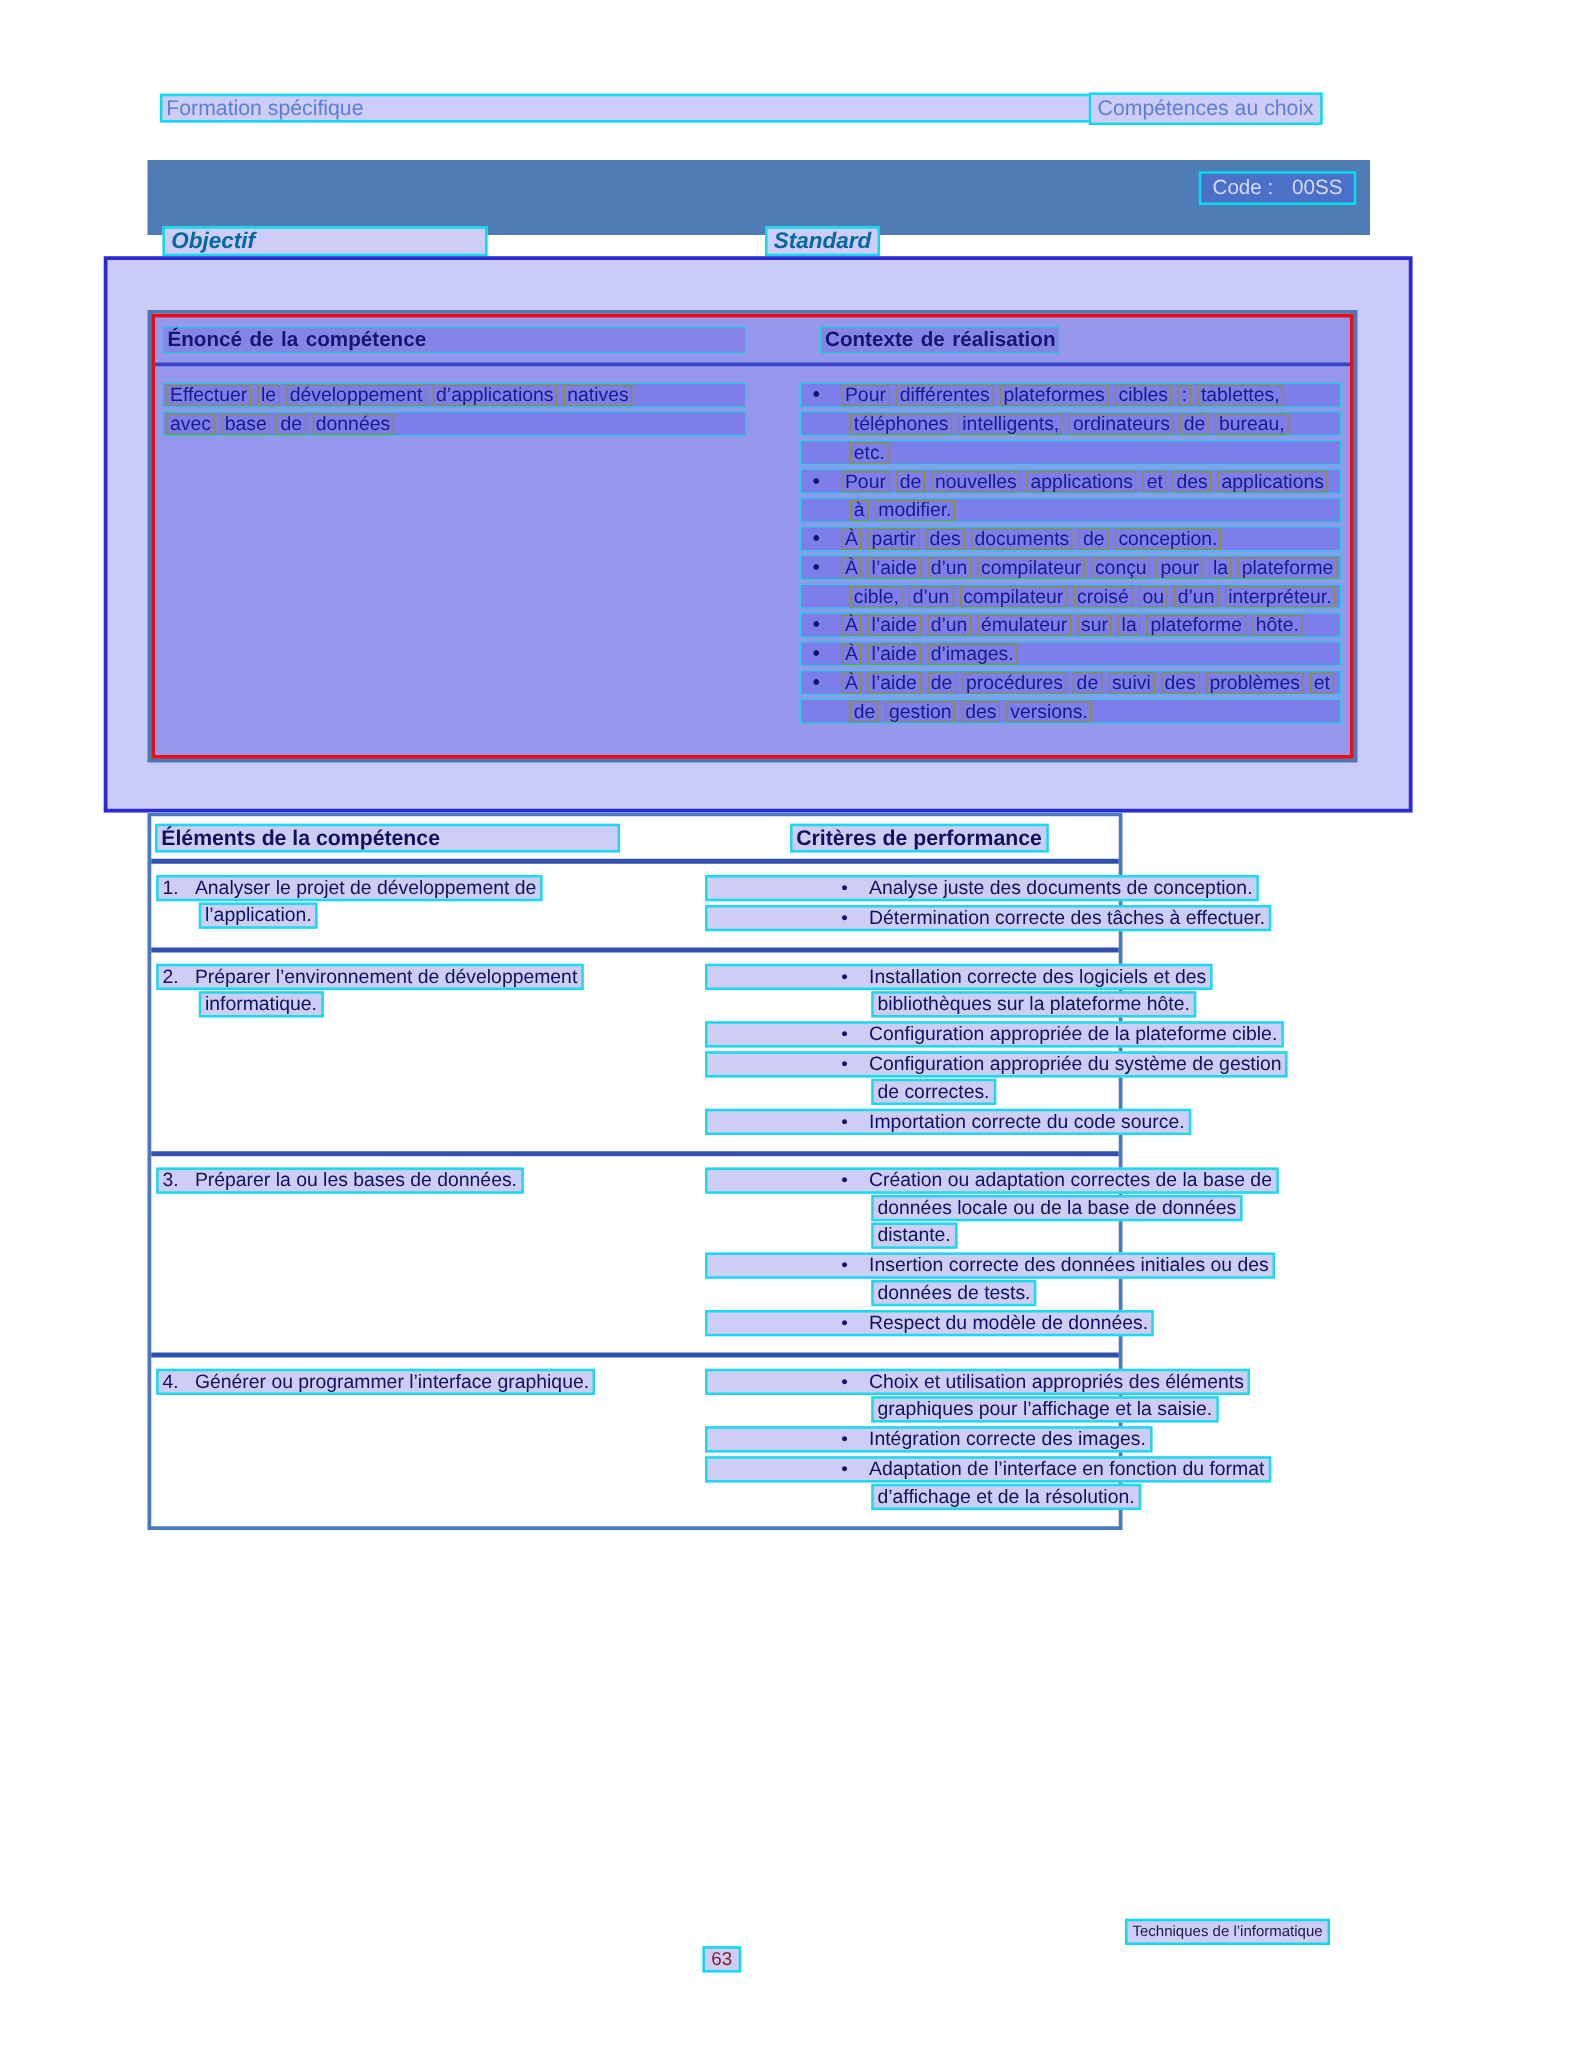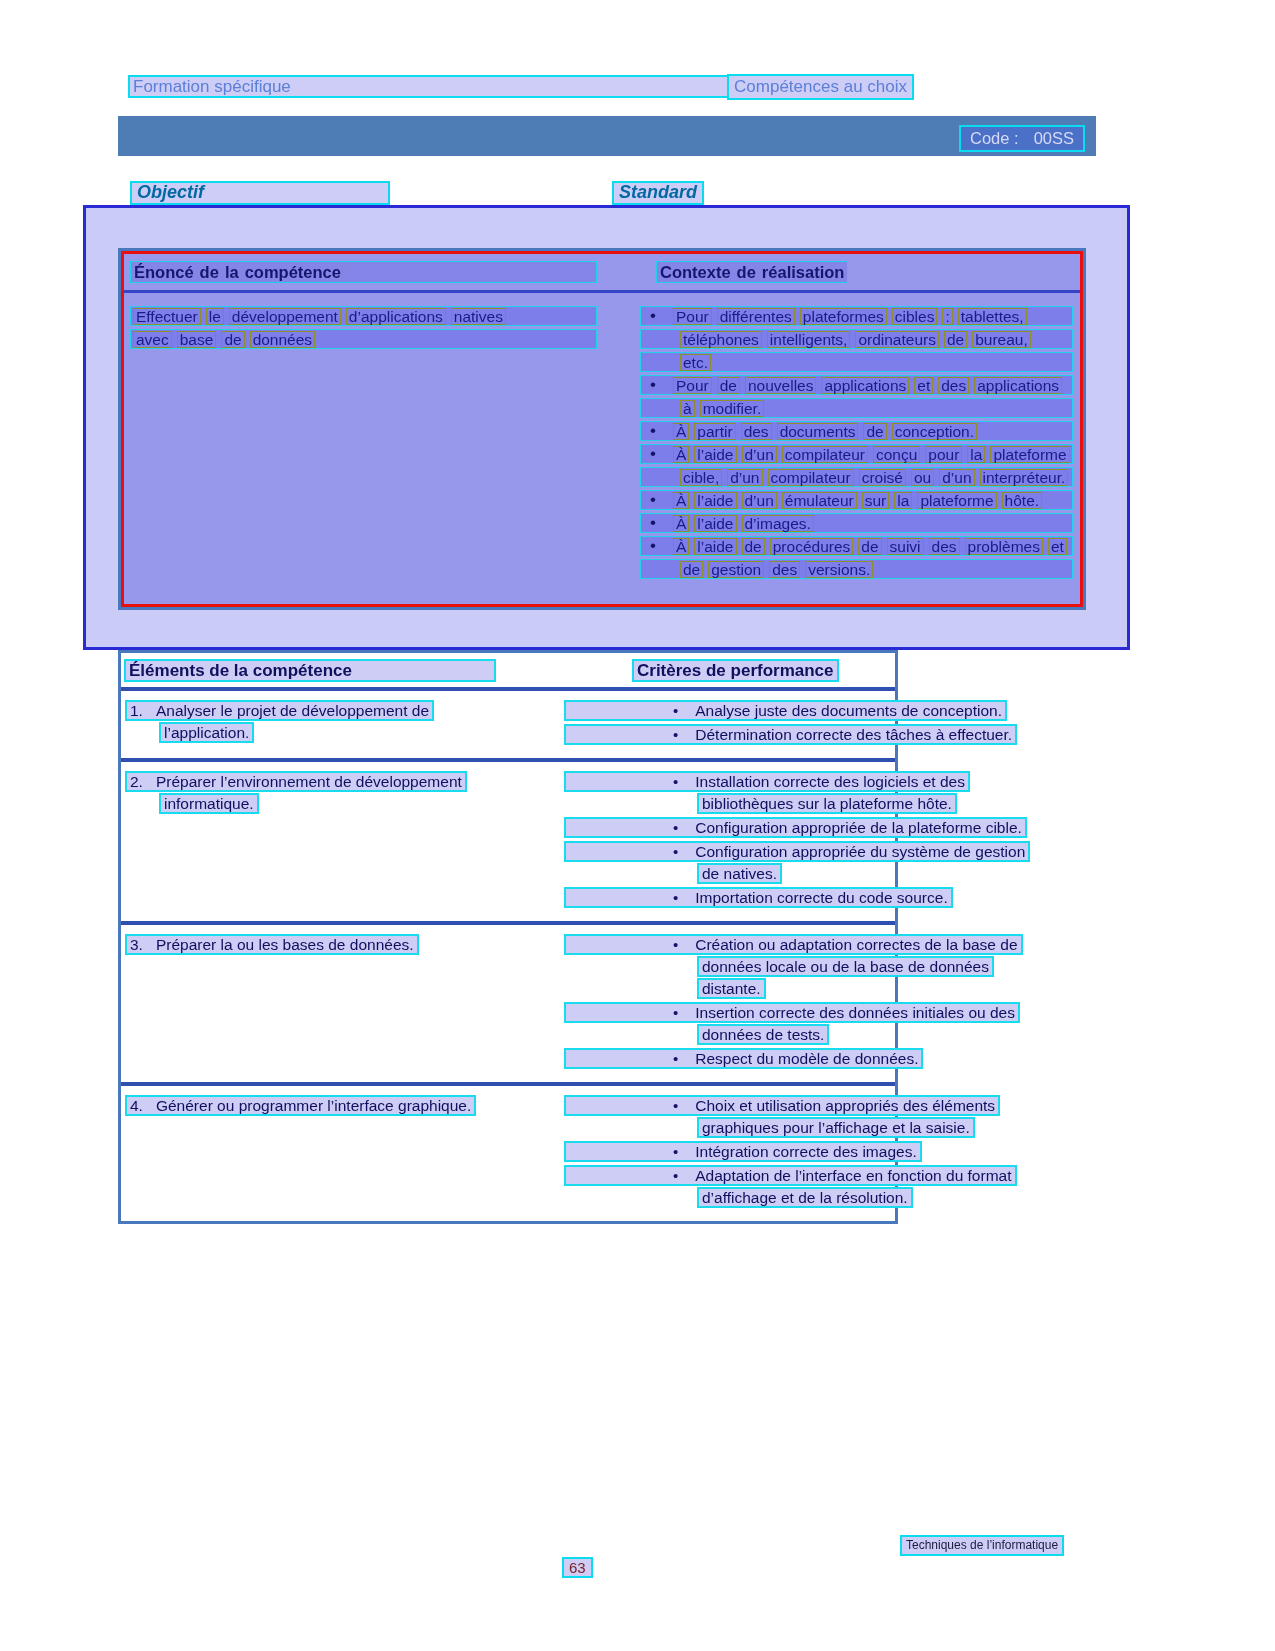--- a/index.html
+++ b/index.html
@@ -7,29 +7,29 @@
     --code_fill:#4a70c8; --royal_border:#2a2ad4; --steel_border:#4a78bc;
     --red_border:#e90f0f; --box_fill:#9797ec; --bar_fill:#7e7eea;
     --word_border:#8e8e2e; --navy_text:#1b1b88; --table_text:#10105e;
     --header_text:#5b80d6; --separator_blue:#3050b0; --footer_text:#1c1c3c;
   }
   html,body{margin:0;padding:0;background:#fff;}
   .page{position:relative;width:1275px;height:1651px;background:#fff;overflow:hidden;
         font-family:"Liberation Sans",sans-serif;}
 
   
-  .hd-strip{position:absolute;left:128px;top:75px;width:786px;height:23px;box-sizing:border-box;
+  .hd-strip{position:absolute;left:128px;top:75px;width:930px;height:23px;box-sizing:border-box;
     background:var(--lavender);border:2px solid var(--highlight_cyan);
     display:flex;justify-content:space-between;align-items:center;}
   .hd-left{color:var(--header_text);font-size:17px;padding-left:3px;white-space:nowrap;}
   .hd-right{color:var(--header_text);font-size:17px;border:2px solid var(--highlight_cyan);
     background:var(--lavender);margin-right:-2px;padding:1px 5px;white-space:nowrap;}
 
   
-  .banner{position:absolute;left:118px;top:116px;width:978px;height:40px;background:var(--banner_blue);}
+  .banner{position:absolute;left:118px;top:128px;width:978px;height:60px;background:var(--banner_blue);}
   .code-box{position:absolute;right:11px;top:9px;border:2px solid var(--highlight_cyan);
     background:var(--code_fill);color:#d6daf6;font-size:16.5px;padding:2px 9px;display:flex;gap:15px;}
 
   
   .obj-box,.std-box{position:absolute;top:181px;height:24px;box-sizing:border-box;
     background:var(--lavender);border:2px solid var(--highlight_cyan);
     color:#0369a1;font-weight:bold;font-style:italic;font-size:18px;line-height:19px;padding:0 5px;}
   .obj-box{left:130px;width:260px;}
   .std-box{left:612px;}
 
@@ -317,21 +317,21 @@
                   <span class="crit-bullet">•</span>
                   <span>Configuration appropriée de la plateforme cible.</span>
                 </span></div>
             </div>
             <div class="et-item">
               <div class="crit-line"><span class="hl">
                   <span class="crit-bullet">•</span>
                   <span>Configuration appropriée du système de gestion</span>
                 </span></div>
               <div class="crit-line cont"><span class="hl">
-                  <span>de natives.</span>
+                  <span>de correctes.</span>
                 </span></div>
             </div>
             <div class="et-item">
               <div class="crit-line"><span class="hl">
                   <span class="crit-bullet">•</span>
                   <span>Importation correcte du code source.</span>
                 </span></div>
             </div>
           </div>
         </div>

